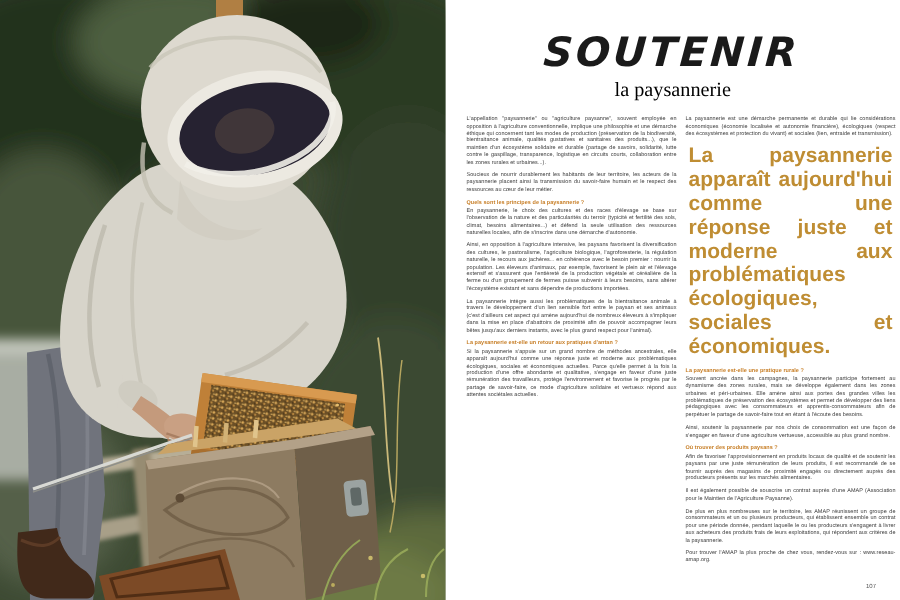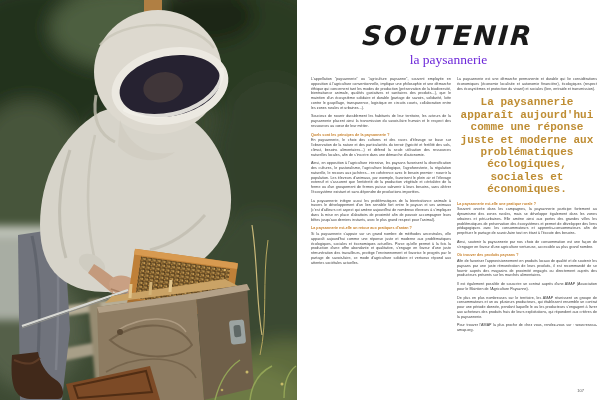--- a/index.html
+++ b/index.html
@@ -5,28 +5,28 @@
   html,body{margin:0;padding:0;background:#ffffff;}
   .spread{position:relative;width:600px;height:400px;background:#ffffff;overflow:hidden;
           font-family:"Liberation Sans",sans-serif;}
   .photo-wrap{position:absolute;left:0;top:0;width:297px;height:400px;}
   .right-page{position:absolute;left:297px;top:0;width:303px;height:400px;}
   .title{margin:0;padding-top:20px;text-align:center;
          font-family:"DejaVu Sans",sans-serif;font-weight:bold;font-style:italic;
          font-size:27px;letter-spacing:2px;color:#1a1a1a;
          transform:skewX(-4deg);}
   .subtitle{margin:1px 0 0 0;text-align:center;font-family:"Liberation Serif",serif;
-            font-size:13.5px;color:#6d28d9;}
+            font-size:13.5px;color:#000000;}
   .columns{display:flex;gap:6px;padding:9px 0 0 14px;}
   .col{width:140px;font-size:3.65px;line-height:1.3;text-align:justify;
        color:#3b3b3b;letter-spacing:.01em;}
   .col p{margin:0 0 4px 0;}
   .col p.h{color:#c8802a;font-weight:bold;margin:2px 0 1px 0;}
-  .pull-quote{font-family:Liberation Mono, monospace;font-weight:bold;
-              font-size:11px;line-height:1.13;text-align:center;color:#bf8d33;
+  .pull-quote{font-family:Liberation Sans, sans-serif;font-weight:bold;
+              font-size:14px;line-height:1.13;color:#bf8d33;
               margin:5px 2px 6px 2px;}
   .page-num{position:absolute;right:16px;bottom:7px;font-size:4px;color:#555;}
 </style>
 </head>
 <body>
 
 <div class="spread">
 
   <div class="photo-wrap">
     <svg width="297" height="400" viewBox="0 0 297 400" preserveAspectRatio="none">

